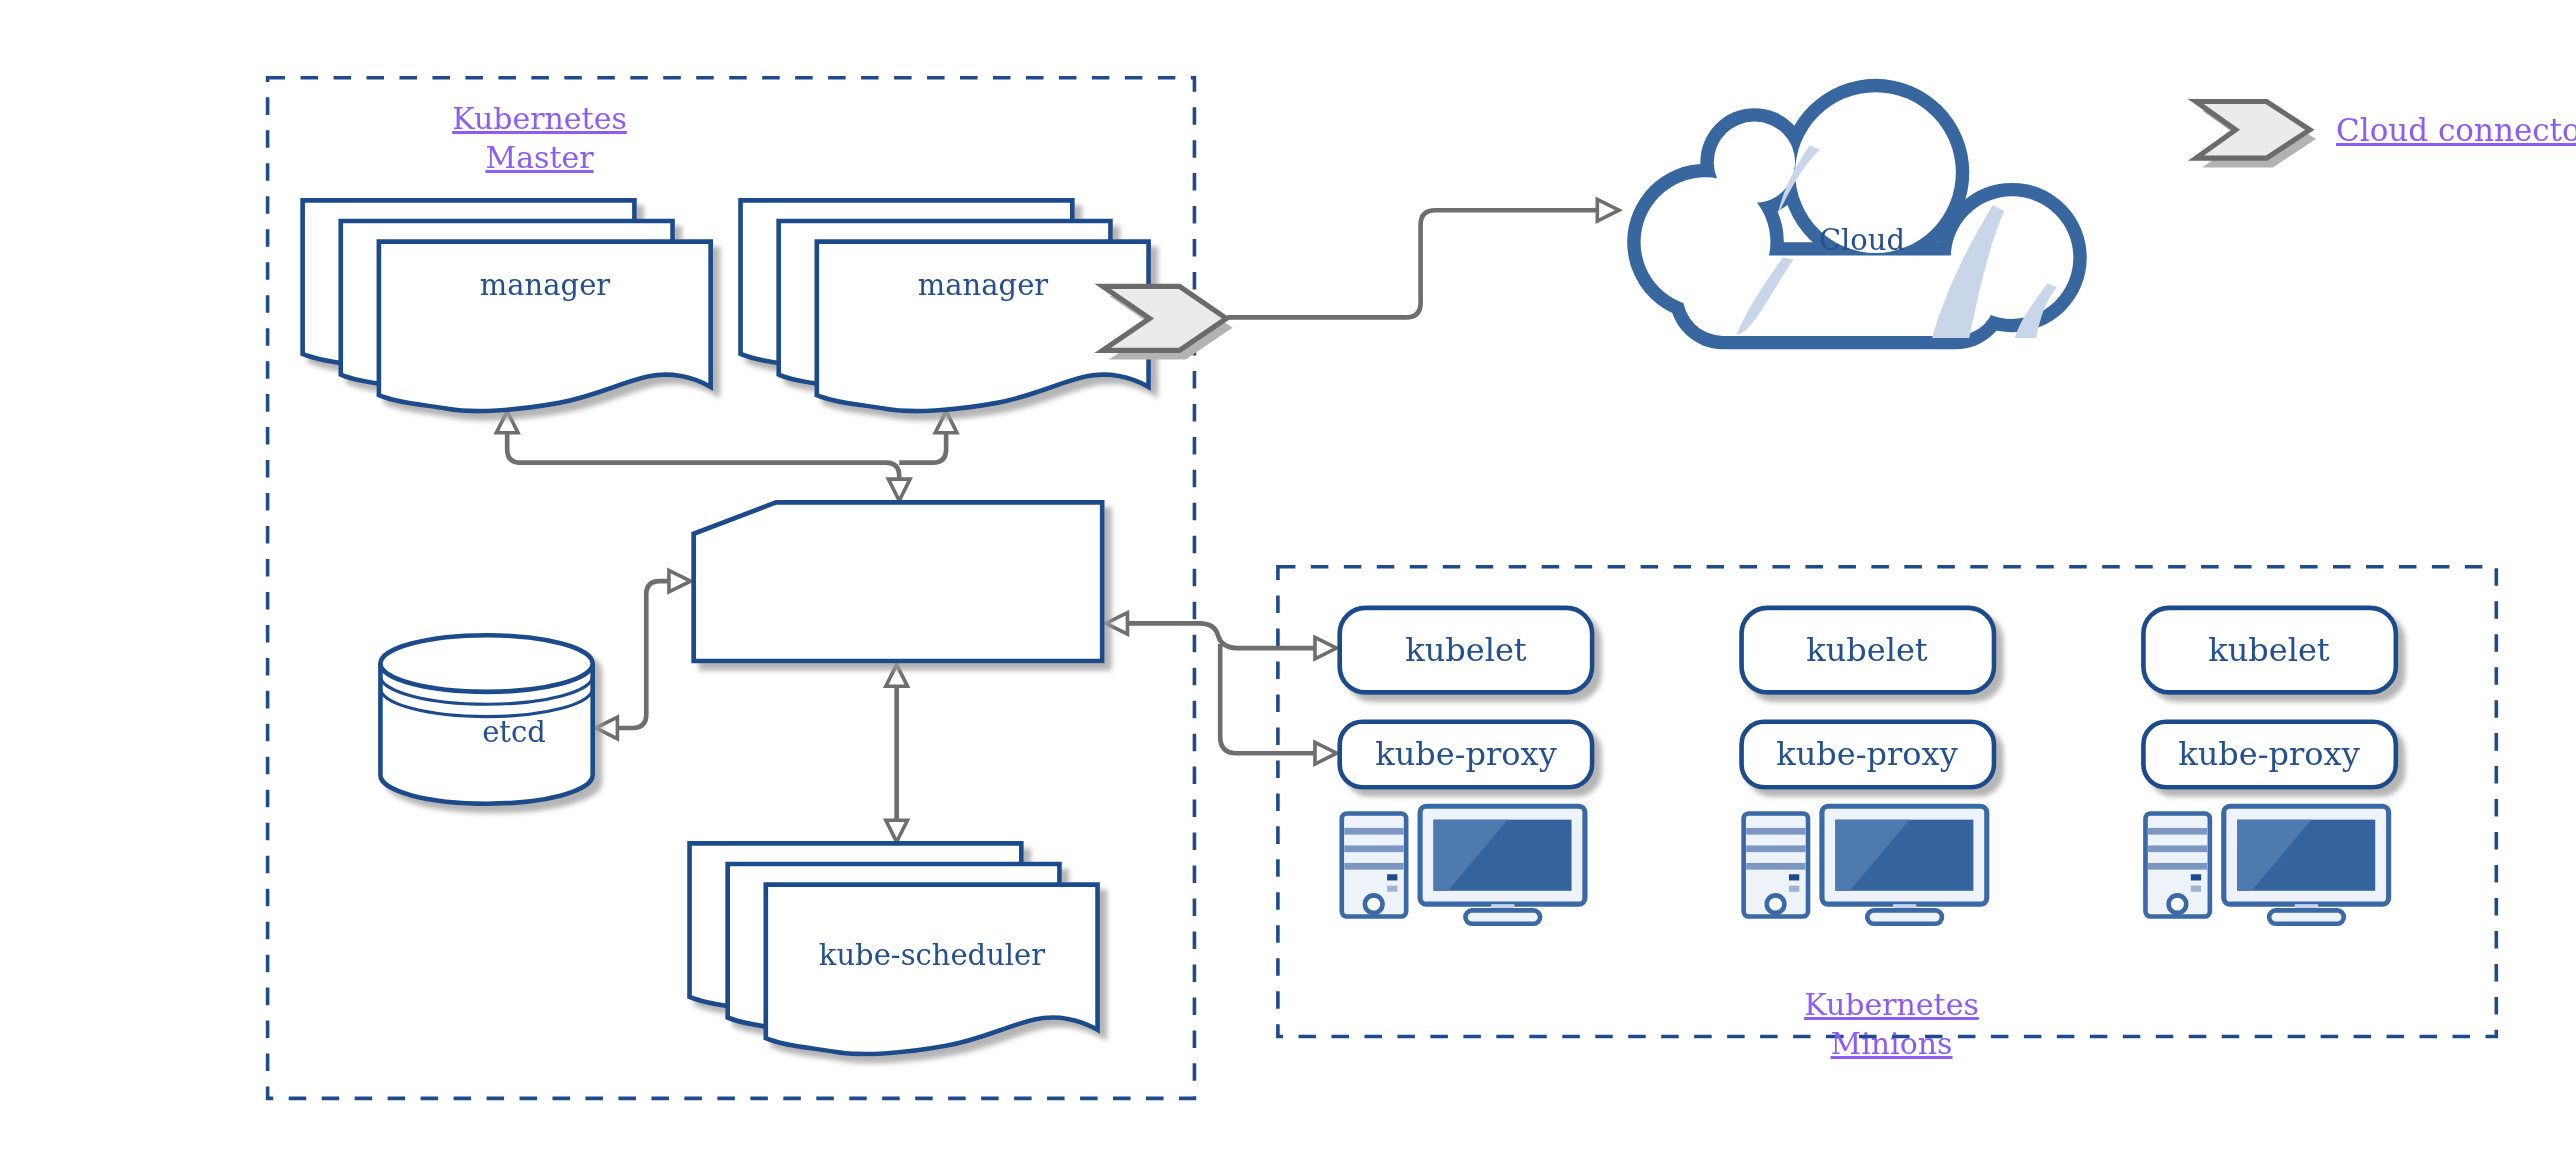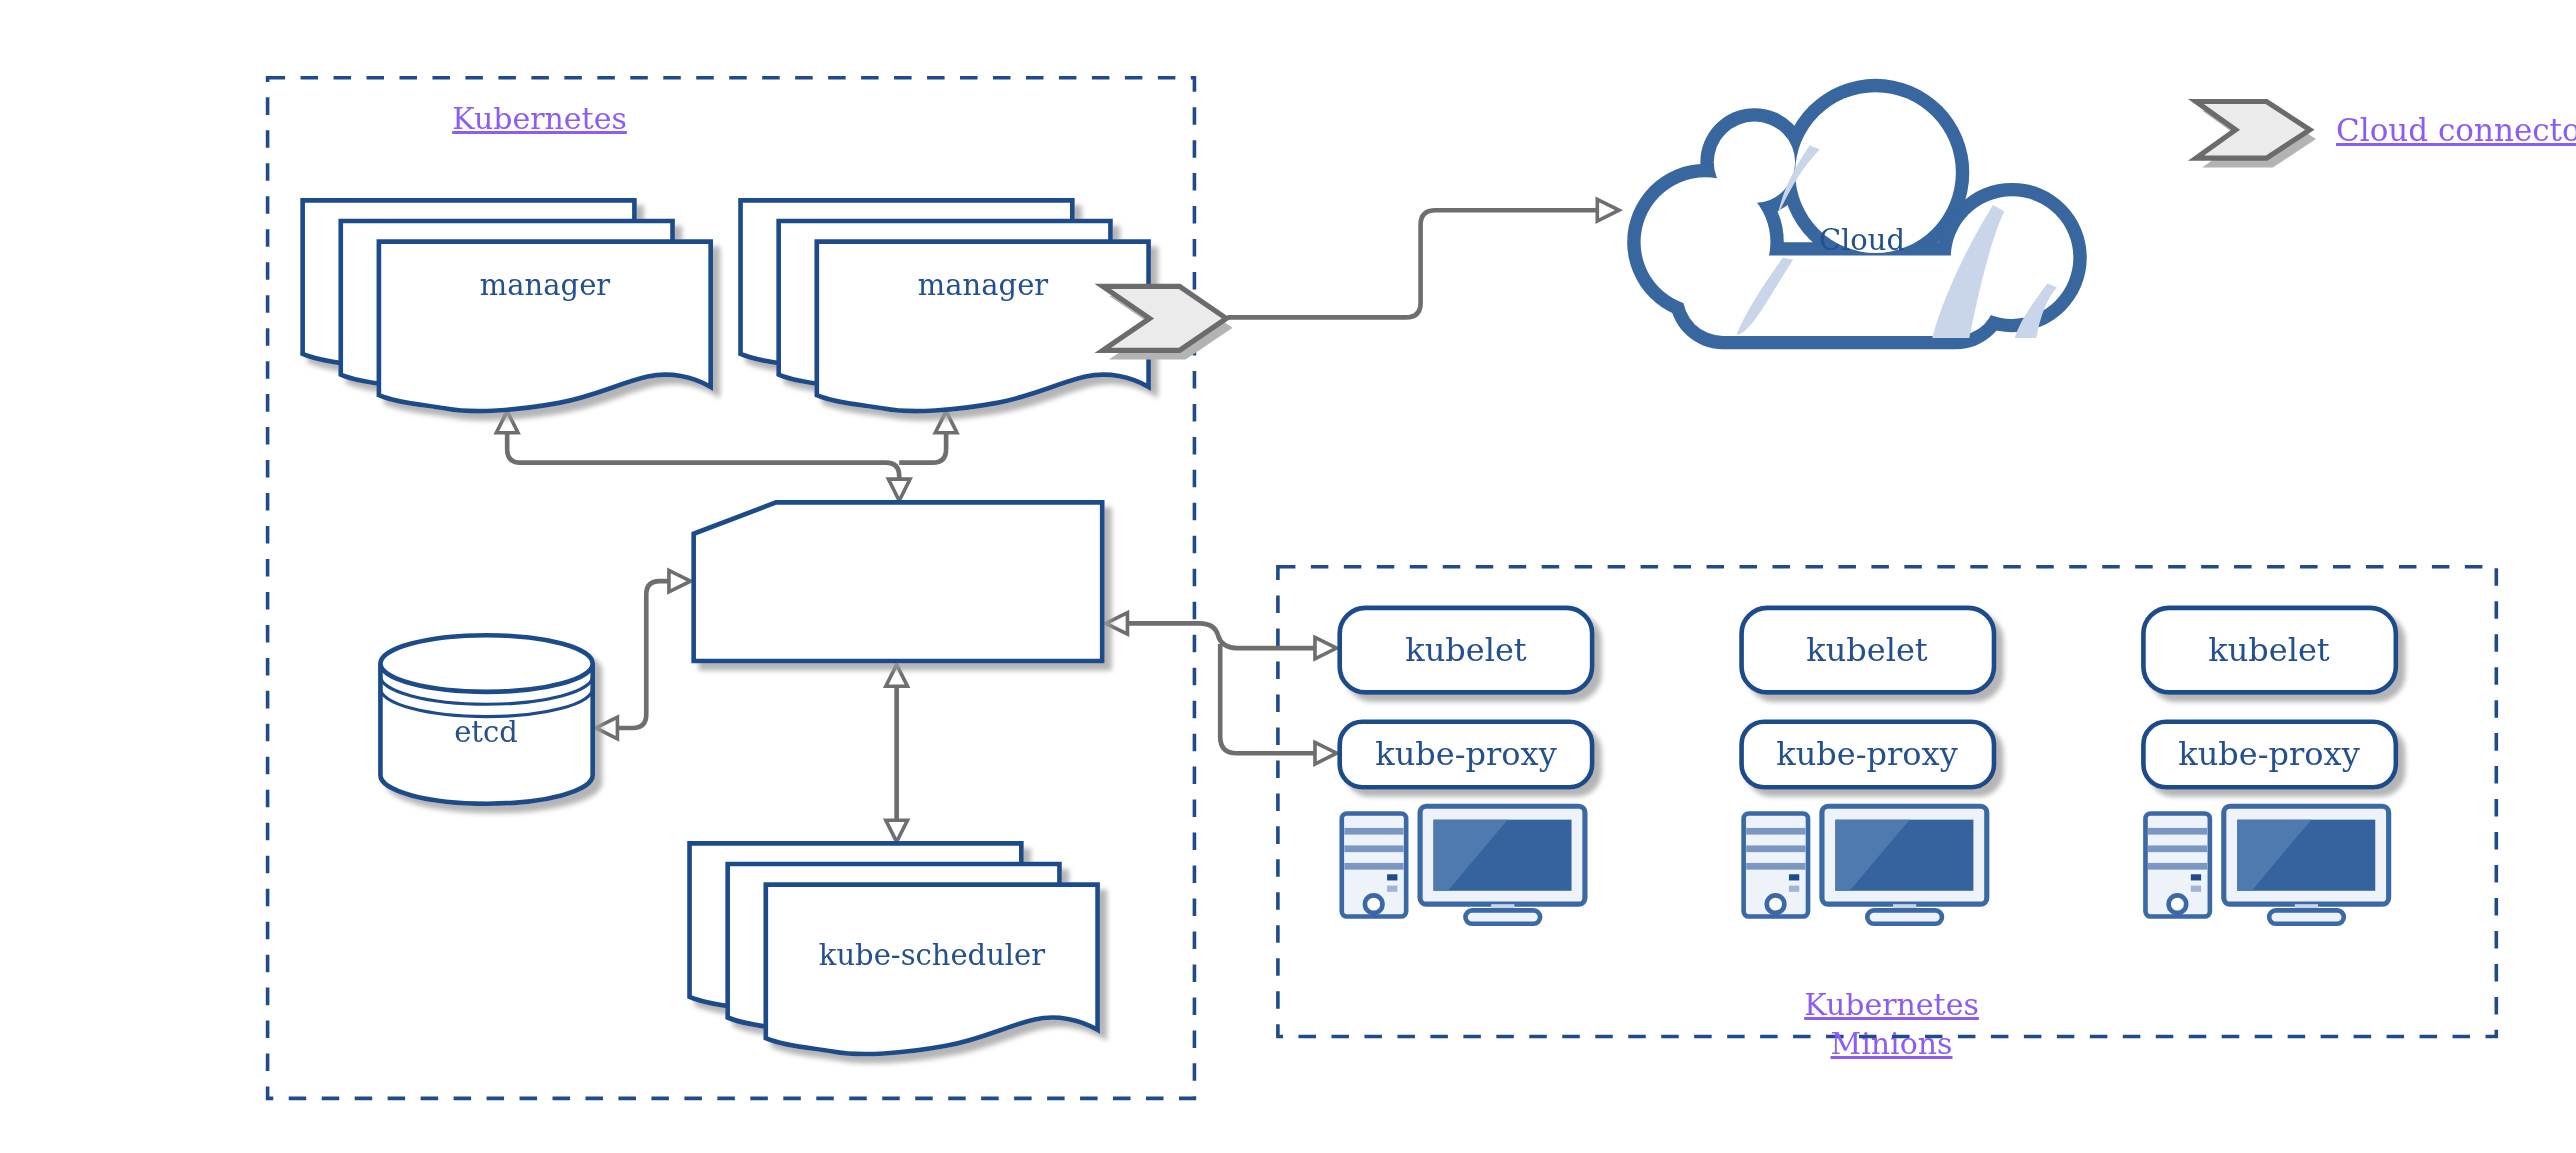--- a/index.html
+++ b/index.html
@@ -157,32 +157,33 @@
       <rect x="240" y="202" width="145" height="26" rx="13" fill="#eef3fa" stroke="#3a69a5" stroke-width="9"></rect>
     </g>
   </defs>
   <use href="#pc" x="2604" y="1565"></use>
   <use href="#pc" x="3384" y="1565"></use>
   <use href="#pc" x="4164" y="1565"></use>
 </svg>
 
   <div class="lbl gray zone-label" style="left:385px;top:99px;width:309px;">
     <div>Kubernetes</div>
+    <div>Master</div>
   </div>
 
   <div class="lbl navy shape-label" style="left:379px;top:264px;width:332px;">
     <div>manager</div>
   </div>
 
   <div class="lbl navy shape-label" style="left:817px;top:264px;width:332px;">
     <div>manager</div>
   </div>
 
 
-  <div class="lbl navy shape-label" style="left:380px;top:711px;width:212px;">etcd</div>
+  <div class="lbl navy shape-label" style="left:380px;top:711px;width:212px;padding-left:28px;">etcd</div>
 
   <div class="lbl navy shape-label" style="left:766px;top:934px;width:332px;">kube-scheduler</div>
 
   <div class="lbl navy shape-label" style="left:1733px;top:219px;width:258px;">Cloud</div>
 
   <div class="lbl gray legend-label" style="left:2336px;top:112px;width:330px;">Cloud connector</div>
 
   <div class="lbl navy node-label" style="left:1340px;top:634px;width:252px;">kubelet</div>
   <div class="lbl navy node-label" style="left:1741px;top:634px;width:252px;">kubelet</div>
   <div class="lbl navy node-label" style="left:2143px;top:634px;width:252px;">kubelet</div>

